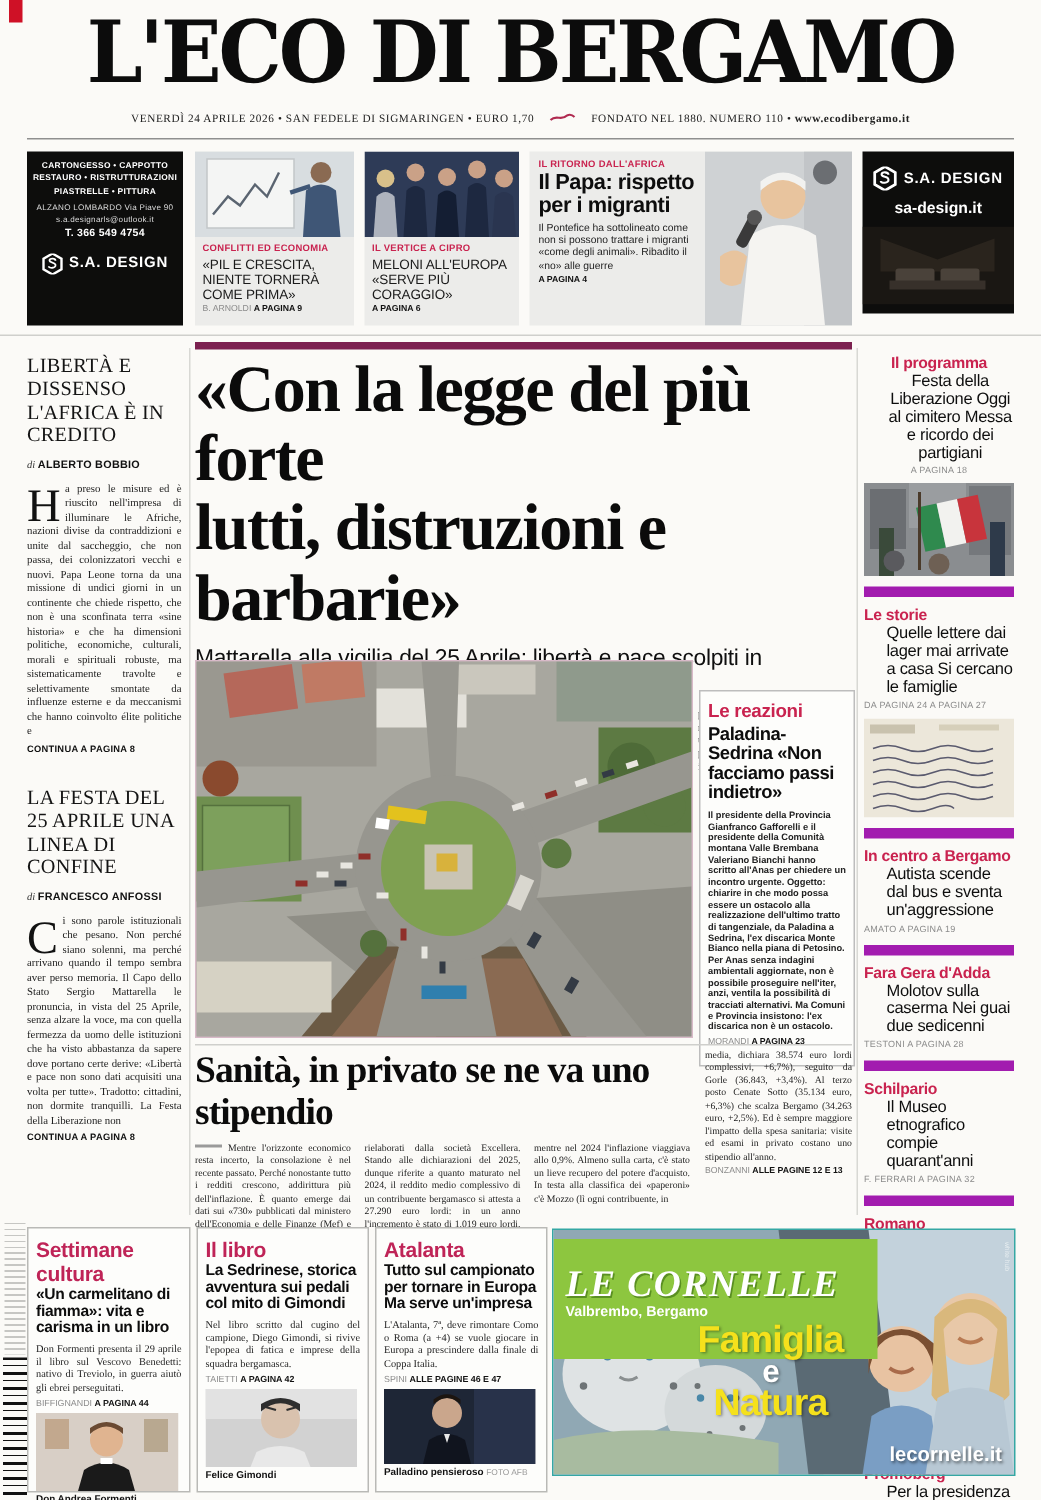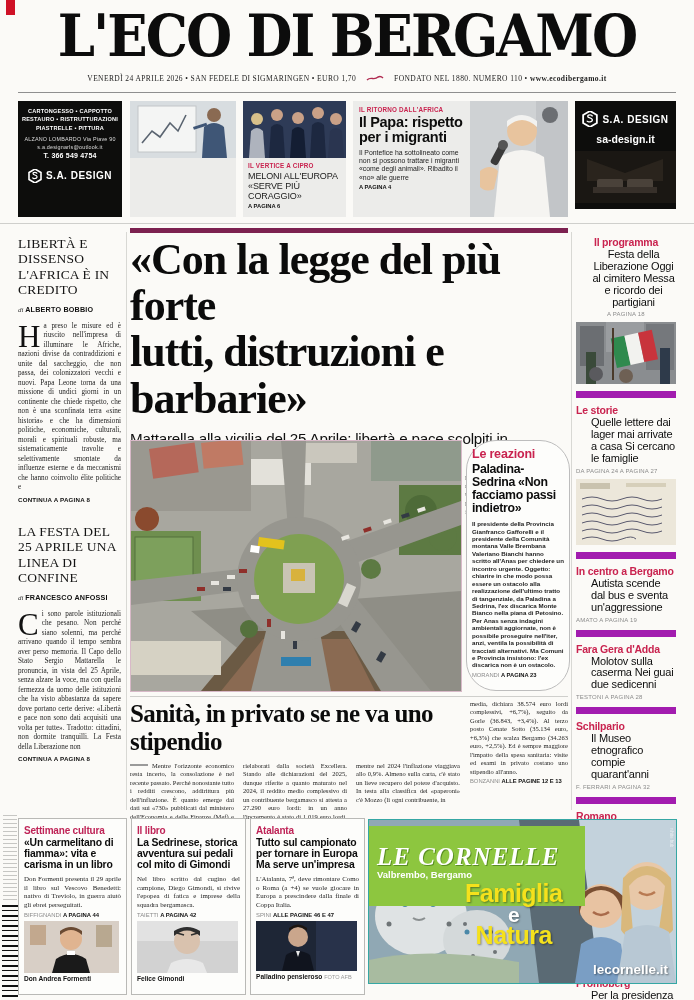--- a/index.html
+++ b/index.html
@@ -61,21 +61,21 @@
   
   .side{display:flex;flex-direction:column;}
   .side-item{padding:6px 0 7px 0;border-top:7px solid #a21caf;}
   .side-item.first{border-top:none;padding-top:0;text-align:center;}
   .side-kick{color:#c9234f;font-weight:bold;font-size:10.5px;letter-spacing:-.2px;}
   .side-hl{font-weight:normal;font-size:11px;line-height:1.08;letter-spacing:-.2px;color:#0e0e0e;margin-top:1px;margin-left:15px;}
   .side-ref{font-size:6px;color:#8b8b8b;margin-top:3px;letter-spacing:.2px;}
   .side-photo{margin-top:5px;}
   
   .bbox{border:1px solid #b9b9b6;background:#fdfdfb;padding:6px 5px;}
-  .bbox .kick2{color:#bf2457;font-weight:bold;font-size:10px;letter-spacing:-.2px;}
+  .bbox .kick2{color:#bf2457;font-weight:bold;font-size:14px;letter-spacing:-.2px;}
   .bbox .hl2{font-weight:bold;font-size:10.4px;line-height:1.08;letter-spacing:-.2px;margin-top:1px;color:#0d0d0d;}
   .bbox .body2{font-family:"Liberation Serif",serif;font-size:6.9px;line-height:1.28;text-align:justify;margin-top:4px;color:#1d1d1d;}
   .bbox .ref2{font-size:5.9px;color:#8b8b8b;margin-top:2px;}
   .bbox .ref2 b{color:#111;}
   .caption{font-weight:bold;font-size:6.6px;margin-top:2px;color:#111;}
   .caption .credit{font-weight:normal;color:#999;font-size:5.6px;}
   
   .cornelle{outline:1px solid #35a7a4;background:#9fb3bd;overflow:hidden;}
   .corn-band{position:absolute;left:0;top:6px;width:65%;height:46px;background:#8dc63f;padding:17px 8px;}
   .corn-title{font-family:"Liberation Serif",serif;font-style:italic;font-weight:bold;font-size:25px;
@@ -135,20 +135,25 @@
   <div class="abs card" style="left:130px;top:101px;width:106px;height:116px;">
     <div>
       <svg width="106" height="57" viewBox="0 0 106 57">
           <rect width="106" height="57" fill="#d8dde0"></rect>
           <rect x="8" y="5" width="58" height="46" fill="#f4f5f4" stroke="#c2c6c8"></rect>
           <polyline points="12,42 22,30 30,36 40,22 48,30 56,14" stroke="#5a6470" stroke-width="1.6" fill="none"></polyline>
           <circle cx="84" cy="14" r="7" fill="#8a6a52"></circle>
           <path d="M72 57 L74 26 Q84 18 94 26 L97 57 Z" fill="#3f5676"></path>
           <rect x="63" y="26" width="14" height="3" fill="#3f5676" transform="rotate(-18 63 26)"></rect>
         </svg>
+    </div>
+    <div class="txt">
+      <div class="kick">CONFLITTI ED ECONOMIA</div>
+      <div class="brief-hl">«PIL E CRESCITA, NIENTE TORNERÀ COME PRIMA»</div>
+      <div class="ref"><span>B. ARNOLDI </span><b>A PAGINA 9</b></div>
     </div>
   </div>
 
   <div class="abs card" style="left:353px;top:101px;width:215px;height:116px;">
     <div style="position:absolute;left:0;top:0;width:112px;padding:5px 5px 0 6px;">
       <div class="kick">IL RITORNO DALL'AFRICA</div>
       <div class="papa-hl">Il Papa: rispetto per i migranti</div>
       <div class="papa-body">Il Pontefice ha sottolineato come non si possono trattare i migranti «come degli animali». Ribadito il «no» alle guerre</div>
       <div class="ref"><b>A PAGINA 4</b></div>
     </div>
@@ -298,21 +303,21 @@
         </g>
       <rect x="128" y="96" width="26" height="9" fill="#e3c21d" transform="rotate(8 128 96)"></rect>
       <rect x="120" y="104" width="9" height="7" fill="#fff" transform="rotate(8 120 104)"></rect>
       <rect x="150" y="216" width="30" height="9" fill="#2f7fae"></rect>
       <rect x="216" y="142" width="10" height="22" fill="#d9d7cf" transform="rotate(24 216 142)"></rect>
       <circle cx="240" cy="128" r="10" fill="#5d7a43"></circle>
         <circle cx="118" cy="188" r="9" fill="#55713d"></circle>
     </svg>
   </div>
 
-  <div class="abs reaz" style="left:466px;top:440px;width:92px;height:237px;border-radius:30px;">
+  <div class="abs reaz" style="left:466px;top:460px;width:92px;height:237px;">
     <div class="reaz-kick">Le reazioni</div>
     <div class="reaz-hl">Paladina-Sedrina «Non facciamo passi indietro»</div>
     <div class="reaz-body">Il presidente della Provincia Gianfranco Gafforelli e il presidente della Comunità montana Valle Brembana Valeriano Bianchi hanno scritto all'Anas per chiedere un incontro urgente. Oggetto: chiarire in che modo possa essere un ostacolo alla realizzazione dell'ultimo tratto di tangenziale, da Paladina a Sedrina, l'ex discarica Monte Bianco nella piana di Petosino. Per Anas senza indagini ambientali aggiornate, non è possibile proseguire nell'iter, anzi, ventila la possibilità di tracciati alternativi. Ma Comuni e Provincia insistono: l'ex discarica non è un ostacolo.</div>
     <div class="ref" style="margin-top:3px;"><span>MORANDI </span><b>A PAGINA 23</b></div>
   </div>
 
   <div class="abs san-rule" style="left:130px;top:696px;width:438px;"></div>
   <div class="abs" style="left:130px;top:700px;width:438px;">
     <div class="san-hl" style="width:340px;">Sanità, in privato se ne va uno stipendio</div>
     <div class="colbody cols3" style="margin-top:6px;width:330px;height:78px;font-size:6.5px;">

